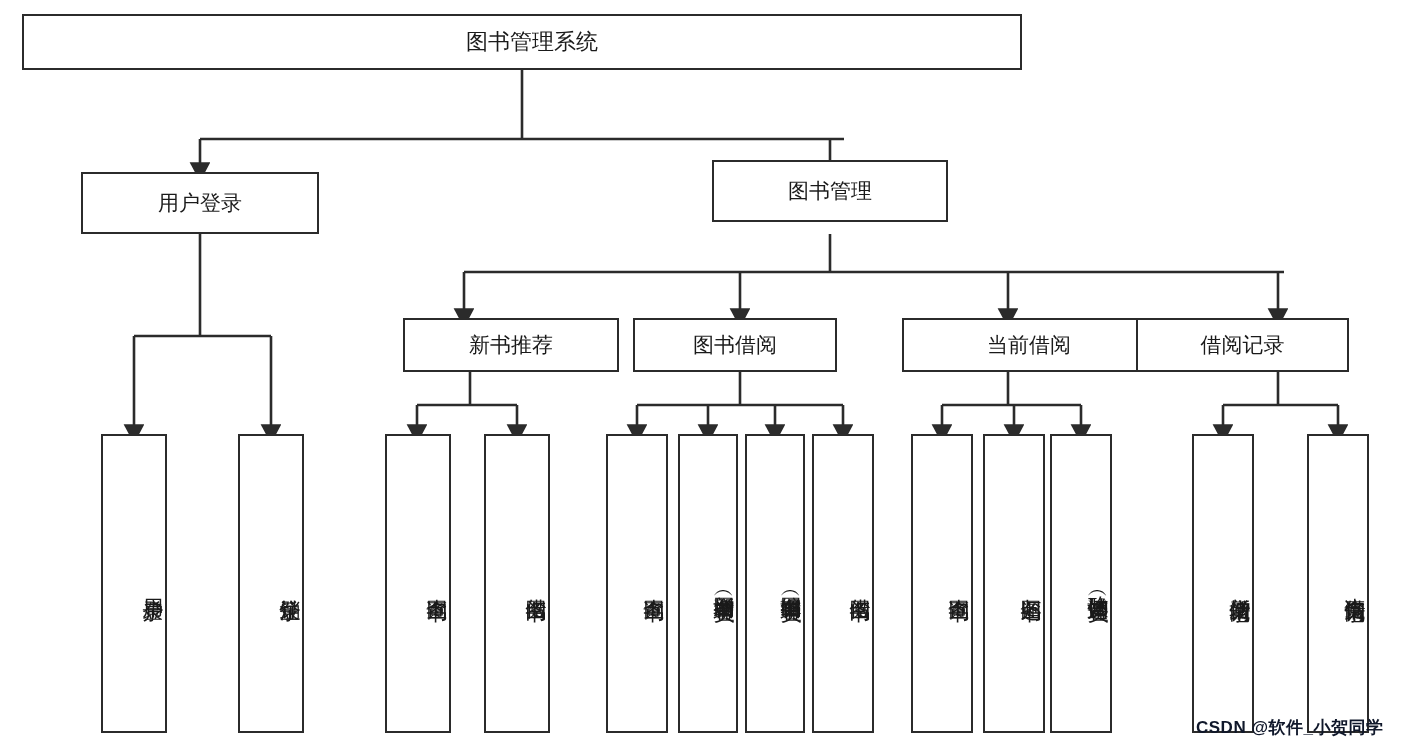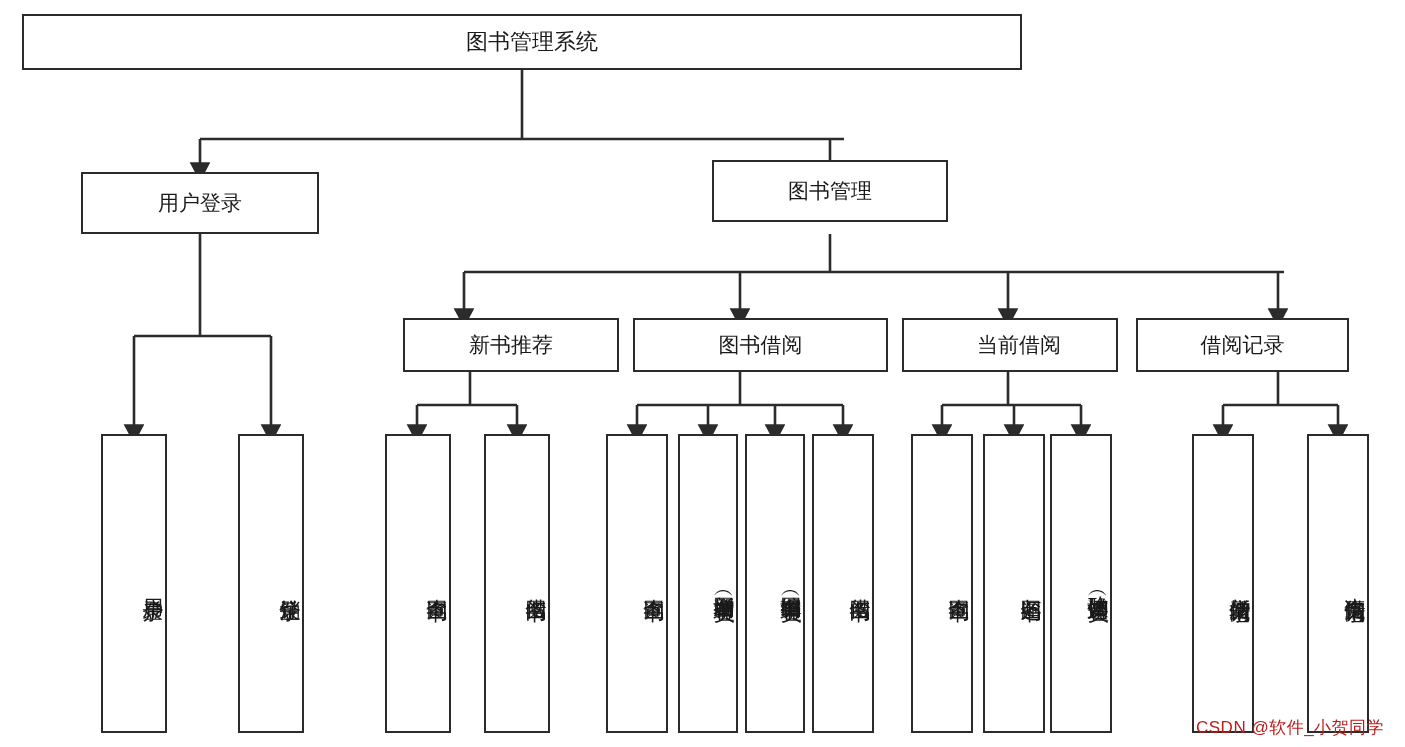--- a/index.html
+++ b/index.html
@@ -59,23 +59,24 @@
   }
   .node.leaf .vtext {
     writing-mode: vertical-rl;
     text-orientation: upright;
     display: block;
     white-space: nowrap;
   }
   .watermark {
     position: absolute;
     font-size: 17px;
-    color: #b91c1c;
+    color: #0f172a;
     white-space: nowrap;
     letter-spacing: 0.5px;
+    font-weight: bold;
   }
 </style>
 </head>
 <body>
 
 <div id="canvas">
 
   <svg id="wires" viewBox="0 0 1405 747" xmlns="http://www.w3.org/2000/svg">
     <defs>
       <marker id="arrowhead" markerWidth="9" markerHeight="9" refX="2.2" refY="4" orient="auto" markerUnits="strokeWidth">
@@ -133,24 +134,24 @@
   <div class="node lvl2" style="left:81px;top:172px;width:238px;height:62px;">
     <span>用户登录</span>
   </div>
   <div class="node lvl2" style="left:712px;top:160px;width:236px;height:62px;">
     <span>图书管理</span>
   </div>
 
   <div class="node lvl3" style="left:362px;top:318px;width:216px;height:54px;margin-left:41px;">
     <span>新书推荐</span>
   </div>
-  <div class="node lvl3" style="left:633px;top:318px;width:255px;height:54px;">
+  <div class="node lvl3" style="left:633px;top:318px;width:204px;height:54px;">
     <span>图书借阅</span>
   </div>
-  <div class="node lvl3" style="left:902px;top:318px;width:216px;height:54px;padding-left:18px;">
+  <div class="node lvl3" style="left:902px;top:318px;width:236px;height:54px;padding-left:18px;">
     <span>当前借阅</span>
   </div>
   <div class="node lvl3" style="left:1136px;top:318px;width:213px;height:54px;">
     <span>借阅记录</span>
   </div>
 
   <div class="node leaf" style="left:101px;top:434px;width:66px;height:299px;">
     <span class="vtext">用户登录</span>
   </div>
   <div class="node leaf" style="left:238px;top:434px;width:66px;height:299px;">

